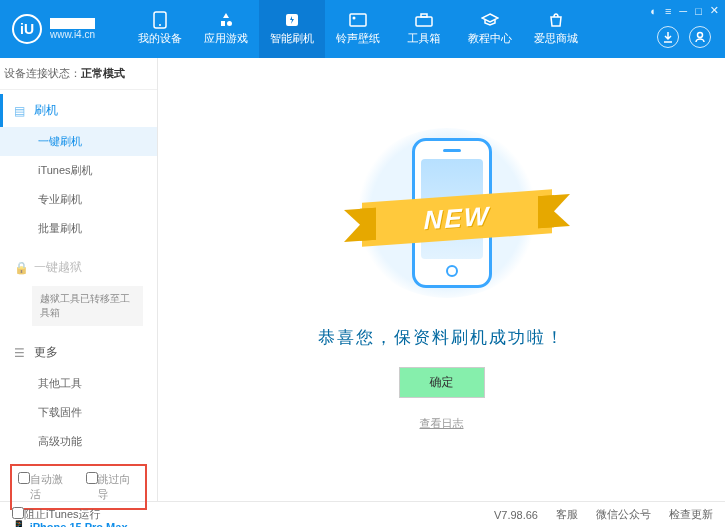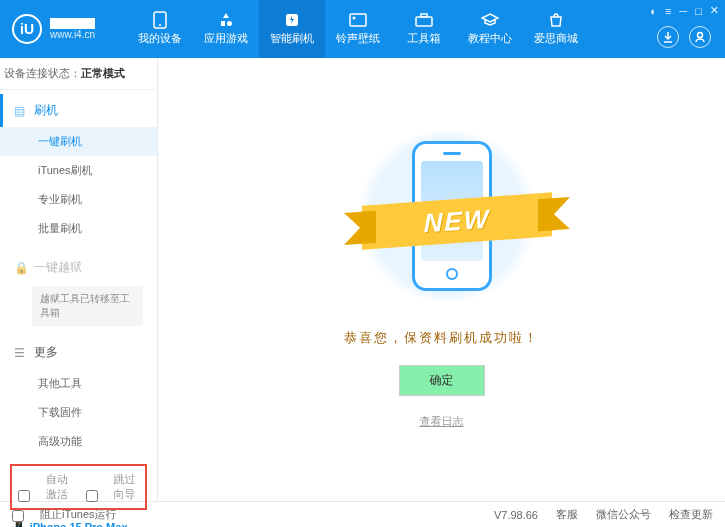--- a/index.html
+++ b/index.html
@@ -37,27 +37,27 @@
 .illus { width: 220px; height: 180px; position: relative; margin-bottom: 18px; }
 .phone { position: absolute; left: 80px; top: 10px; width: 80px; height: 150px; background: #fff; border: 3px solid #3aa7ff; border-radius: 14px; display: flex; flex-direction: column; align-items: center; justify-content: space-between; padding: 8px 0; z-index: 2; }
 .phone .spk { width: 18px; height: 3px; background: #3aa7ff; border-radius: 2px; }
 .phone .screen { width: 62px; height: 100px; background: linear-gradient(#b7e0ff, #e3f3ff); border-radius: 4px; }
 .phone .home { width: 12px; height: 12px; border: 2px solid #3aa7ff; border-radius: 50%; }
 .circle-bg { position: absolute; left: 20px; top: 0; width: 190px; height: 170px; border-radius: 50%; background: radial-gradient(circle at 50% 50%, #eaf6ff 60%, transparent 70%); z-index: 0; }
 .ribbon { position: absolute; top: 68px; left: 30px; width: 190px; height: 44px; background: #ffc93c; transform: skewY(-4deg); z-index: 3; display: flex; align-items: center; justify-content: center; color: #fff; font-size: 26px; font-weight: 900; letter-spacing: 2px; font-style: italic; text-shadow: 1px 1px 0 #e6a800; }
 .ribbon::before, .ribbon::after { content:''; position:absolute; top:6px; width:0; height:0; border: 16px solid #e6a800; }
 .ribbon::before { left:-18px; border-left-color: transparent; }
 .ribbon::after { right:-18px; border-right-color: transparent; }
-.success-text { font-size: 13px; color: #a16207; letter-spacing: 2px; margin-bottom: 18px; }
+.success-text { font-size: 17px; color: #0369a1; letter-spacing: 2px; margin-bottom: 18px; }
 .ok-btn { padding: 6px 30px; border: 1px solid #ccc; background: #86efac; cursor: pointer; font-size: 12px; color: #333; margin-bottom: 18px; }
 .log-link { font-size: 11px; color: #999; cursor: pointer; text-decoration: underline; }
 .footer { height: 26px; border-top: 1px solid #e8e8e8; display: flex; align-items: center; padding: 0 12px; font-size: 11px; color: #666; justify-content: space-between; }
 .footer-left { display: flex; align-items: center; gap: 6px; }
 .footer-right { display: flex; align-items: center; gap: 18px; }
-.cb { display: inline-flex; align-items: flex-end; gap: 16px; }
+.cb { display: inline-flex; align-items: flex-start; gap: 0; }
 .cb input { width: 12px; height: 12px; }
 .spacer { flex: 1; }
 svg { display: block; }
 </style>
 </head>
 <body>
 
 <div class="titlebar">
   <div class="logo-wrap">
     <div class="logo-circle">iU</div>

